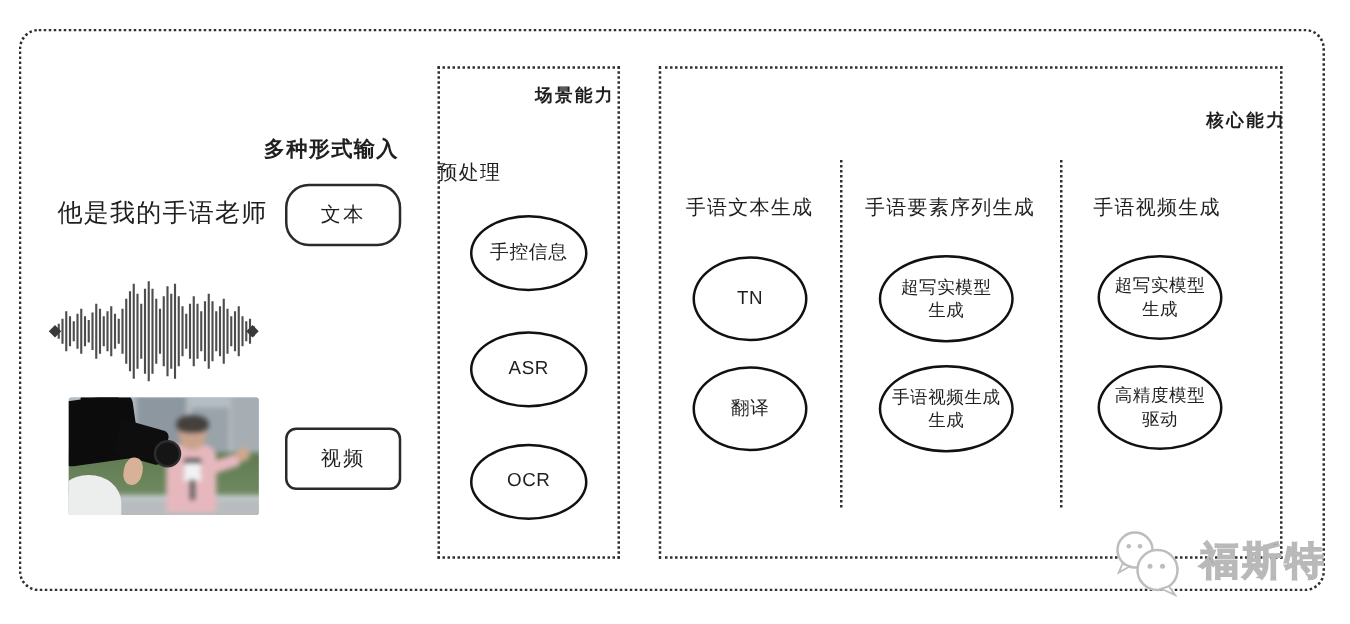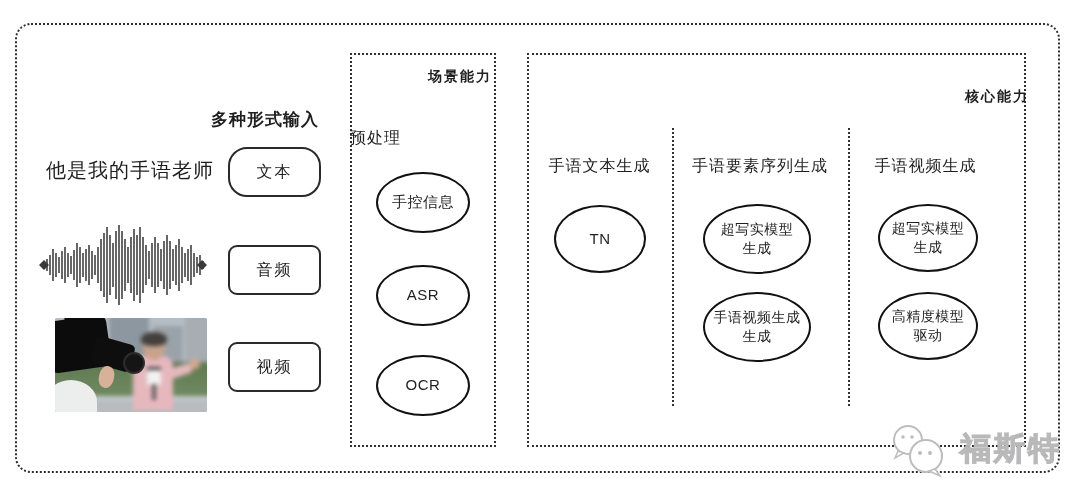--- a/index.html
+++ b/index.html
@@ -96,23 +96,20 @@
     <div class="ph ph-cam-top"></div>
     <div class="ph ph-cam-body"></div>
     <div class="ph ph-lens"></div>
     <div class="ph ph-lensfront"></div>
     <div class="ph ph-hand2"></div>
   </div>
 
   <div class="io-box" style="top:147px;border-radius:19px;">
     <span>文本</span>
   </div>
-  <div class="io-box" style="top:245px;">
-    <span>音频</span>
-  </div>
   <div class="io-box" style="top:342px;align-items:center;">
     <span>视频</span>
   </div>
 
   <div class="dash-box" style="left:350px;top:53px;width:142px;height:390px;"></div>
   <div class="box-title" style="left:350px;top:68px;width:142px;">场景能力</div>
   <div class="sub-label" style="left:350px;top:128px;width:142px;">预处理</div>
   <div class="node node-lg" style="left:376px;top:172px;width:90px;height:57px;">手控信息</div>
   <div class="node node-lg" style="left:376px;top:265px;width:90px;height:57px;">ASR</div>
   <div class="node node-lg" style="left:376px;top:355px;width:90px;height:57px;">OCR</div>
@@ -120,20 +117,21 @@
   <div class="dash-box" style="left:527px;top:53px;width:495px;height:390px;"></div>
   <div class="box-title" style="left:534px;top:68px;width:495px;margin-top:20px;">核心能力</div>
   <div class="v-divider" style="left:672px;top:128px;height:278px;"></div>
   <div class="v-divider" style="left:848px;top:128px;height:278px;"></div>
 
   <div class="col-header" style="left:527px;top:156px;width:145px;">手语文本生成</div>
   <div class="col-header" style="left:672px;top:156px;width:176px;">手语要素序列生成</div>
   <div class="col-header" style="left:848px;top:156px;width:155px;">手语视频生成</div>
 
   <div class="node node-lg" style="left:554px;top:205px;width:88px;height:64px;">TN</div>
+  <div class="node node-lg" style="left:554px;top:293px;width:88px;height:64px;">翻译</div>
 
   <div class="node" style="left:703px;top:204px;width:104px;height:66px;">超写实模型
 生成</div>
   <div class="node" style="left:703px;top:292px;width:104px;height:66px;">手语视频生成
 生成</div>
 
   <div class="node" style="left:878px;top:204px;width:96px;height:64px;">超写实模型
 生成</div>
   <div class="node" style="left:878px;top:292px;width:96px;height:64px;">高精度模型
 驱动</div>

